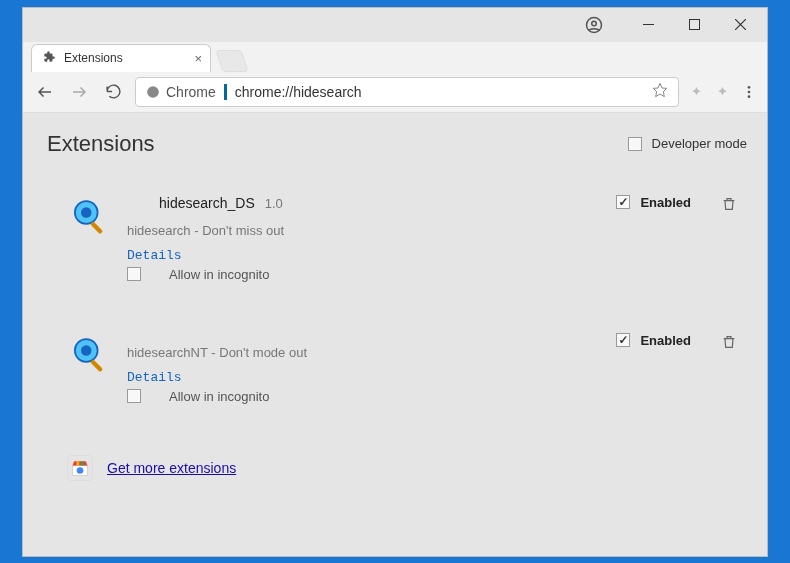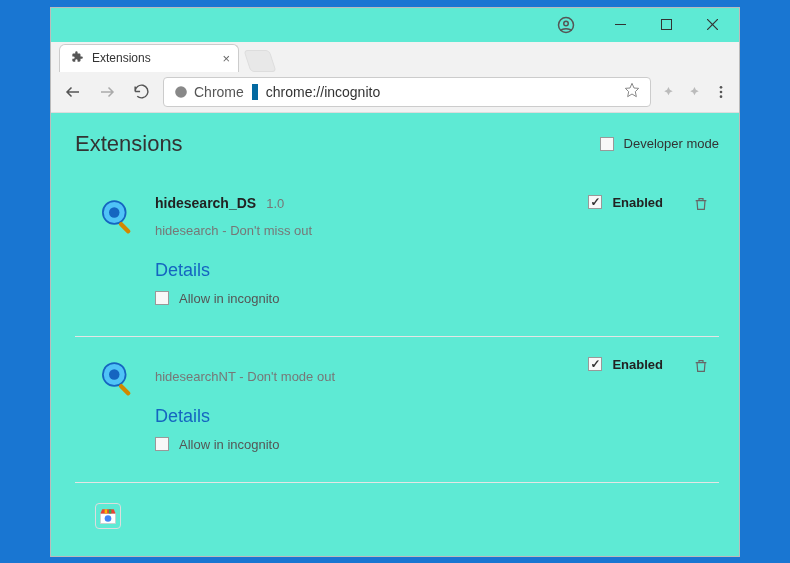--- a/index.html
+++ b/index.html
@@ -1,51 +1,51 @@
 <!DOCTYPE html>
 <html><head>
   <meta charset="utf-8">
   <style>
     * { margin: 0; padding: 0; box-sizing: border-box; font-family: "Segoe UI", Arial, sans-serif; }
     body { width: 790px; height: 563px; background: #1976d2; display: flex; align-items: center; justify-content: center; }
-    .window { width: 690px; height: 550px; background: #5eead4; border: 1px solid #bbb; display: flex; flex-direction: column; }
+    .window { width: 746px; height: 550px; background: #e5e5e5; border: 1px solid #bbb; display: flex; flex-direction: column; }
     
     .titlebar { height: 34px; display: flex; justify-content: flex-end; align-items: center; padding-right: 4px; }
     .titlebar .win-btn { width: 46px; height: 30px; display: flex; align-items: center; justify-content: center; color: #333; }
     .titlebar .user-btn { width: 46px; height: 30px; display: flex; align-items: center; justify-content: center; color: #555; margin-right: 8px; }
     .tabstrip { height: 30px; display: flex; align-items: flex-end; background: #f2f2f2; padding-left: 8px; }
     .tab { width: 180px; height: 28px; background: #fff; border: 1px solid #ccc; border-bottom: none; border-top-left-radius: 6px; border-top-right-radius: 6px; display: flex; align-items: center; padding: 0 10px; font-size: 12px; color: #333; gap: 8px; position: relative; }
     .tab .close { position: absolute; right: 8px; color: #666; font-size: 13px; }
     .newtab { width: 26px; height: 22px; margin-left: 8px; background: #e8e8e8; border: 1px solid #ddd; border-radius: 4px; transform: skewX(18deg); }
     .toolbar-wrapper { background: #f2f2f2; border-bottom: 1px solid #ddd; }
     
     .toolbar { height: 40px; display: flex; align-items: center; padding: 0 10px; gap: 10px; }
     .toolbar .nav-btn { color: #555; display: flex; align-items: center; justify-content: center; width: 24px; height: 28px; }
     .omnibox { flex: 1; height: 30px; background: #fff; border: 1px solid #ccc; border-radius: 4px; display: flex; align-items: center; padding: 0 10px; gap: 8px; font-size: 14px; color: #333; }
-    .omnibox .chrome-label { color: #555; font-size: 14px; border-right: 6px solid #0369a1; padding-right: 8px; display: flex; align-items: center; gap: 6px; }
+    .omnibox .chrome-label { color: #555; font-size: 14px; border-right: 3px solid #0369a1; padding-right: 8px; display: flex; align-items: center; gap: 6px; }
     .omnibox .star { margin-left: auto; color: #888; }
     .omnibox .url { color: #333; }
     .right-tool { color: #999; display: flex; align-items: center; }
     
     .content { flex: 1; overflow: auto; padding: 18px 20px 20px 24px; }
     .header-row { display: flex; align-items: center; justify-content: space-between; margin-bottom: 18px; }
     .page-title { font-size: 22px; font-weight: 400; color: #333; }
     .dev-mode { display: flex; align-items: center; gap: 10px; font-size: 13px; color: #333; }
     .checkbox { width: 14px; height: 14px; border: 1px solid #999; background: #f8f8f8; }
     .checkbox.checked::after { content: '✓'; font-size: 12px; color: #333; display: block; line-height: 12px; text-align: center; font-weight: bold; }
     
     .ext-card { display: flex; padding: 20px 10px 30px 20px; border-bottom: 1px solid #e5e5e5; gap: 18px; }
     .ext-icon { width: 42px; height: 42px; border-radius: 50%; display: flex; align-items: center; justify-content: center; font-size: 24px; }
     .ext-body { flex: 1; }
     .ext-name-row { display: flex; align-items: baseline; gap: 10px; }
-    .ext-name { font-size: 14px; font-weight: 700; color: #222; }
+    .ext-name { font-size: 14px; font-weight: 400; color: #222; margin-left: 32px; }
     .ext-version { font-size: 13px; color: #777; }
     .ext-desc { font-size: 13px; color: #777; margin-top: 12px; }
-    .ext-details { font-size: 18px; color: #1565c0; margin-top: 22px; cursor: pointer; }
-    .ext-incognito { display: flex; align-items: center; gap: 10px; font-size: 13px; color: #555; margin-top: 10px; }
+    .ext-details { font-size: 13px; color: #1565c0; margin-top: 10px; cursor: pointer; font-family: Liberation Mono, monospace; }
+    .ext-incognito { display: flex; align-items: center; gap: 28px; font-size: 13px; color: #555; margin-top: 4px; }
     .ext-right { display: flex; align-items: flex-start; gap: 30px; }
     .ext-enable { display: flex; align-items: center; gap: 10px; font-size: 13px; font-weight: 600; color: #222; }
     .trash { color: #666; display: flex; align-items: center; }
     
     .store-link-row { display: flex; align-items: center; gap: 14px; padding: 20px 20px; }
     .store-icon { width: 26px; height: 26px; border: 1px solid #ddd; border-radius: 4px; display: flex; align-items: center; justify-content: center; }
     .store-link { font-size: 14px; color: #1a0dab; text-decoration: underline; }
   </style>
 </head>
 <body>
@@ -108,21 +108,21 @@
             <path d="M3 12a9 9 0 1 1 3 6.7M3 12V5m0 7h7"></path>
           </svg>
       </div>
       <div class="omnibox">
         <span class="chrome-label">
           <svg width="14" height="14" viewBox="0 0 24 24" fill="#888">
               <circle cx="12" cy="12" r="10"></circle>
             </svg>
           <span>Chrome</span>
         </span>
-        <span class="url">chrome://incognito</span>
+        <span class="url">chrome://hidesearch</span>
         <span class="star">
           <svg width="16" height="16" viewBox="0 0 24 24" fill="none" stroke="#888" stroke-width="1.5">
               <polygon points="12 2 15 9 22 9.5 17 14.5 18.5 22 12 18 5.5 22 7 14.5 2 9.5 9 9"></polygon>
             </svg>
         </span>
       </div>
       <div class="right-tool">
         <svg width="16" height="16" viewBox="0 0 24 24" fill="#bbb">
             <path d="M6 2l3 6 6 3-6 3-3 6-3-6-6-3 6-3z" transform="translate(7,3) scale(.7)"></path>
           </svg>
@@ -216,15 +216,16 @@
     <div class="store-link-row">
       <div class="store-icon">
         <svg width="20" height="20" viewBox="0 0 24 24">
             <rect x="3" y="9" width="18" height="12" fill="#fff" stroke="#ccc"></rect>
             <circle cx="12" cy="15" r="4" fill="#4285f4"></circle>
             <path d="M3 9l2-5h14l2 5" fill="#ea4335"></path>
             <rect x="8" y="4" width="3" height="5" fill="#fbbc05"></rect>
             <rect x="13" y="4" width="3" height="5" fill="#34a853"></rect>
           </svg>
       </div>
+      <a class="store-link">Get more extensions</a>
     </div>
   </div>
 </div>
 
 </body></html>

